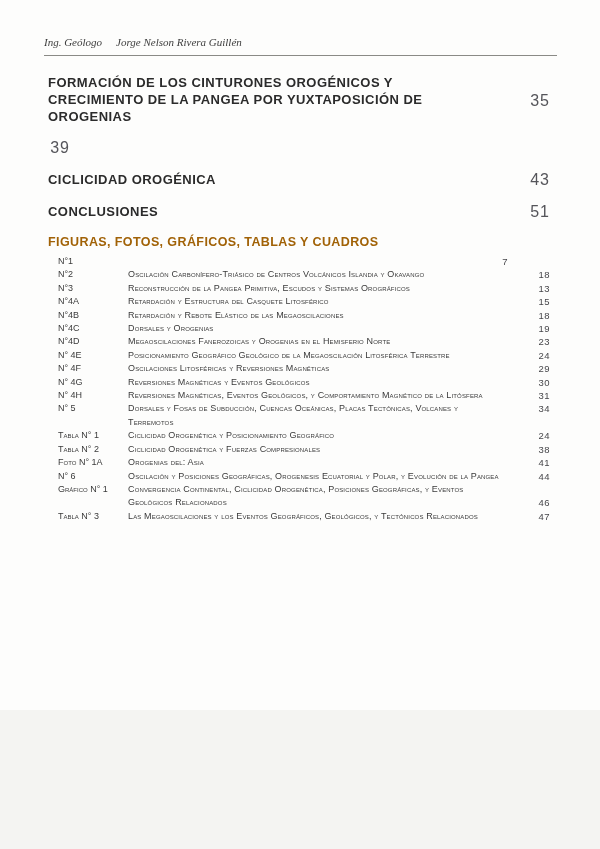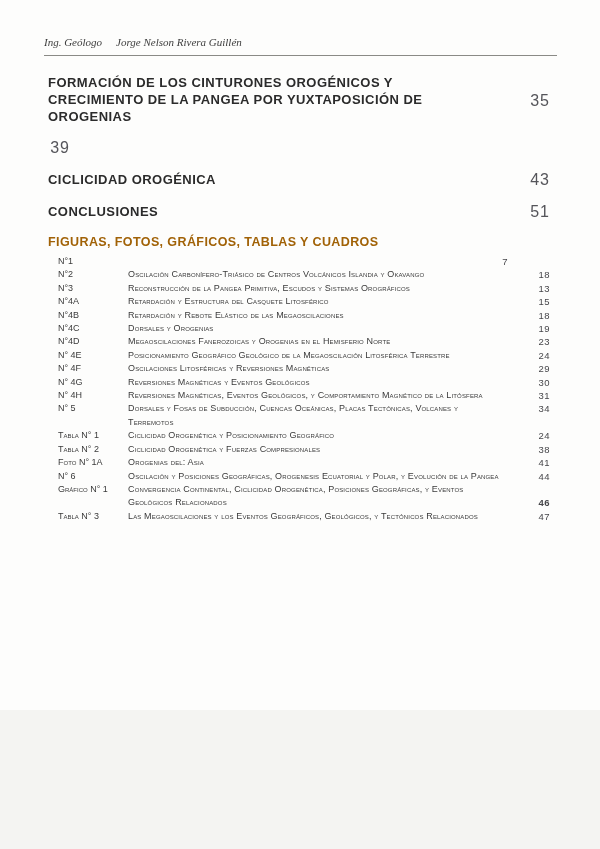--- a/index.html
+++ b/index.html
@@ -94,21 +94,20 @@
   .fig-page {
     text-align: right;
     font-variant: normal;
     font-size: 9.5px;
     color: #46464a;
     align-self: start;
     letter-spacing: 0.5px;
   }
   .fig-row.pb .fig-page {
     align-self: end;
-    font-weight: bold;
   }
   
   .footnote-rule {
     position: absolute;
     left: 100px;
     top: 790px;
     width: 204px;
     border-top: 1px solid #4c4c4c;
   }
 </style>

